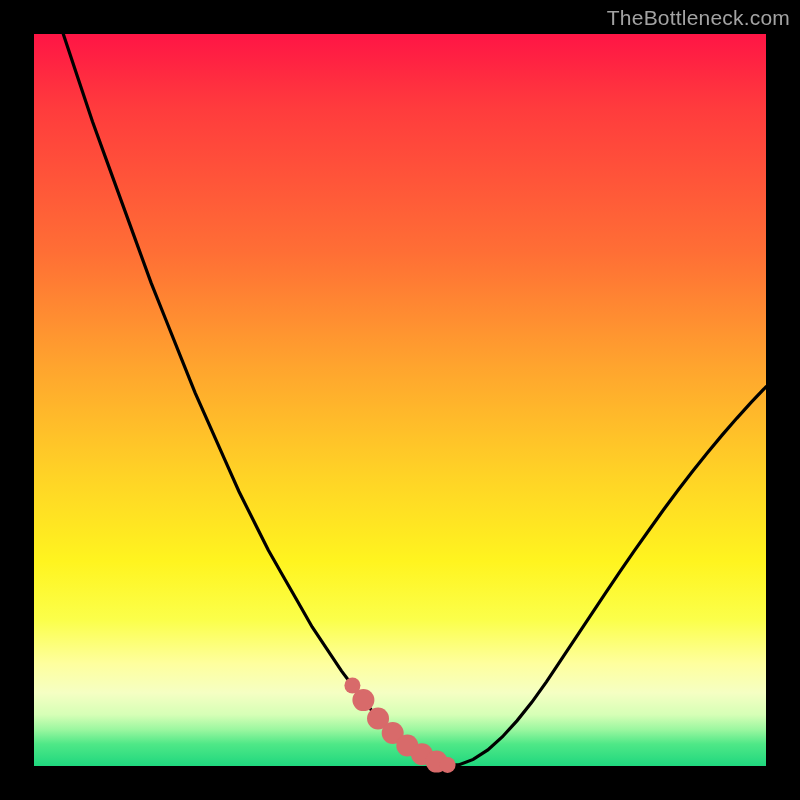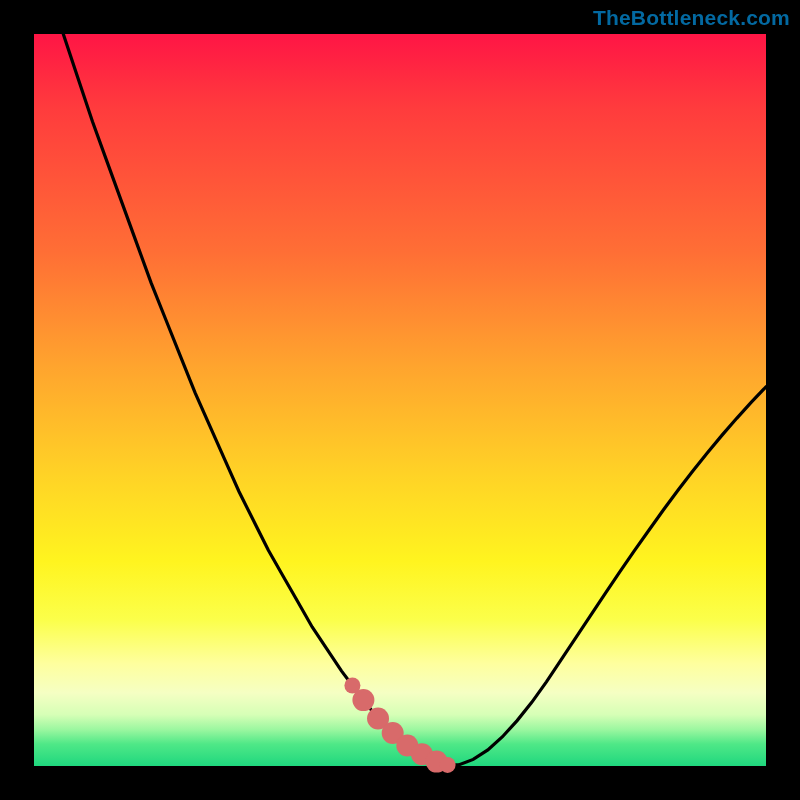--- a/index.html
+++ b/index.html
@@ -40,24 +40,24 @@
       #d6ffb6 93%,
       #9cf7a0 95%,
       #4fe887 97%,
       #1fd77e 100%
     );
   }
   .watermark {
     position: absolute;
     top: 6px;
     right: 10px;
-    color: #0369a1;
+    color: #a3a3a3;
     font-size: 21px;
     letter-spacing: 0.2px;
-    font-weight: 700;
+    font-weight: 400;
     user-select: none;
   }
   svg.curve {
     position: absolute;
     left: 0;
     top: 0;
     width: 732px;
     height: 732px;
     overflow: visible;
   }

